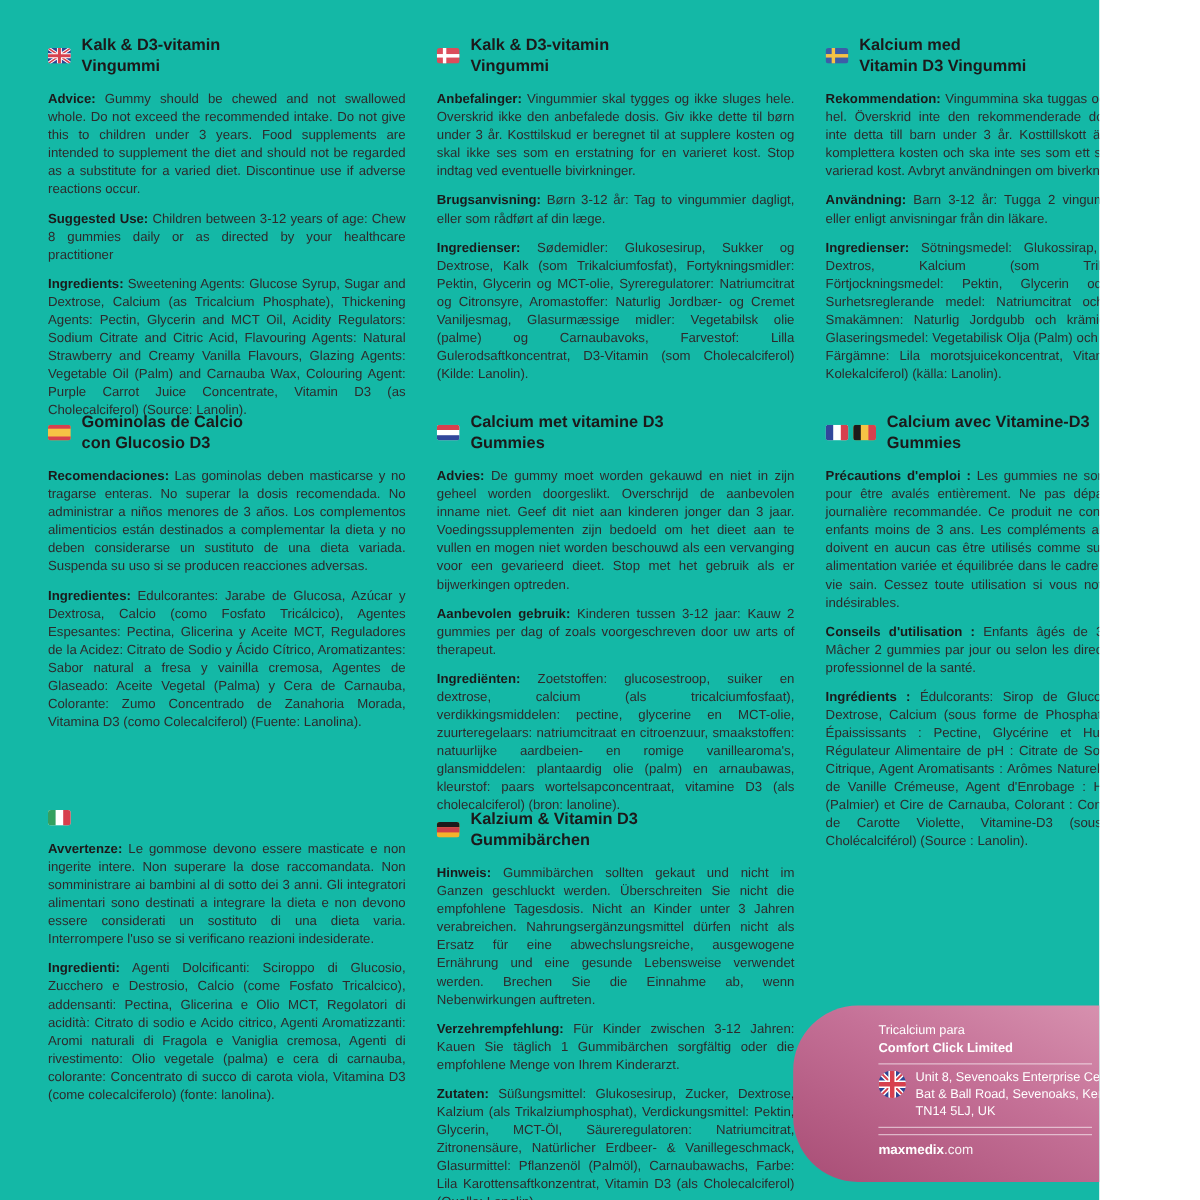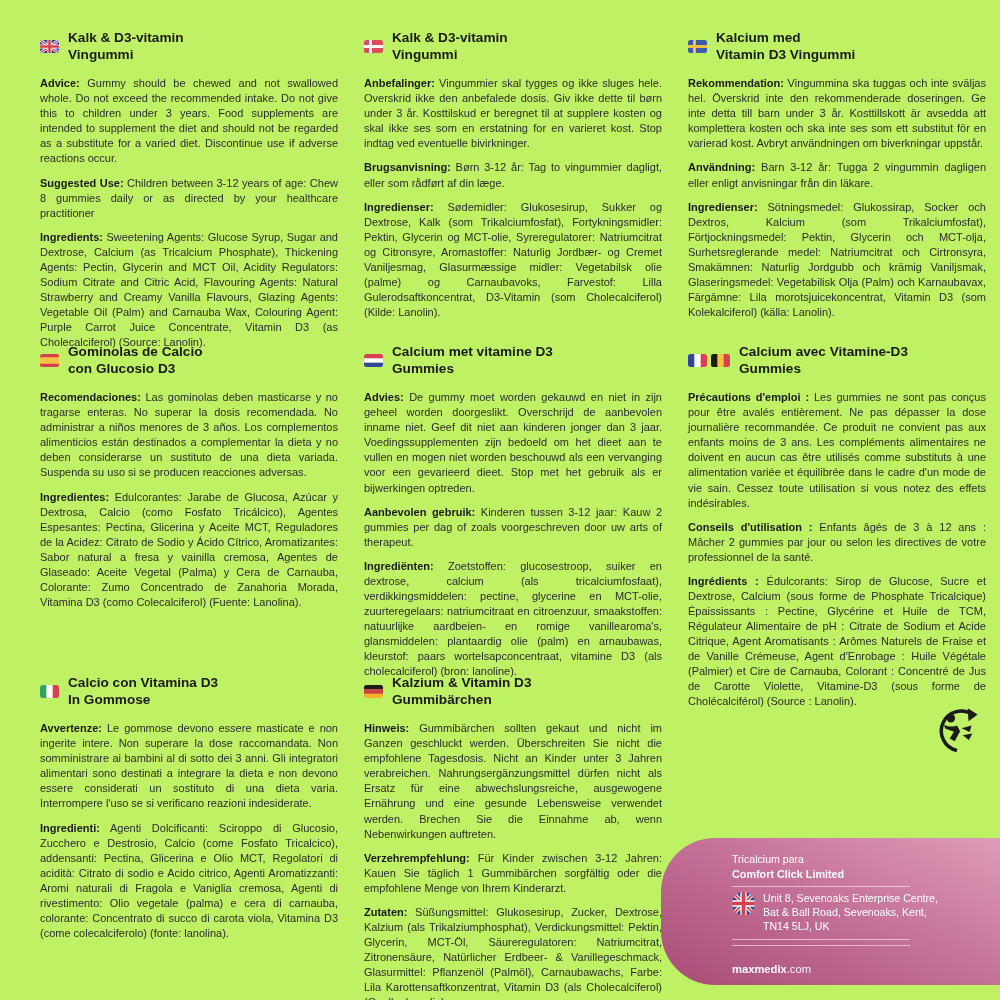--- a/index.html
+++ b/index.html
@@ -1,19 +1,19 @@
 <!DOCTYPE html>
 <html><head>
 <meta charset="utf-8">
 <style>
   html,body{margin:0;padding:0;}
   .page{
     position:relative;
-    width:1000px;height:1000px;
-    background:#bef264;
+    width:916px;height:1000px;
+    background:#14b8a6;
     font-family:"Liberation Sans",sans-serif;
     color:#2E2A2C;
     overflow:hidden;
   }
   .grid{
     display:grid;
     grid-template-columns:298px 298px 298px;
     grid-template-rows:314px 331px auto;
     column-gap:26px;
     padding:30px 18px 0 40px;
@@ -39,21 +39,21 @@
     color:#fff;
     padding:15px 22px 0 71px;
     font-size:10.6px;line-height:1.32;
   }
   .mfr .made-for{font-size:10.6px;}
   .mfr .company{font-weight:bold;font-size:10.8px;}
   .mfr-divider{border:none;border-top:1px solid rgba(255,255,255,.55);margin:5px 0;width:178px;}
   .addr-row{display:flex;align-items:flex-start;gap:8px;width:210px;}
   .addr-row svg{flex:0 0 auto;width:23px;height:23px;}
   .addr{font-size:10.6px;line-height:1.3;}
-  .website{margin-top:16px;font-size:11.2px;}
+  .website{margin-top:6px;font-size:11.2px;}
   .website b{font-weight:bold;}
   .website span{opacity:.9;}
 </style>
 </head>
 <body>
 
 <div class="page">
   <div class="grid">
 
     <div class="section">
@@ -188,24 +188,20 @@
 
     <div class="section">
       <div class="sec-head">
         <span class="flags">
           <svg class="flag" viewBox="0 0 60 40" preserveAspectRatio="none">
               <rect width="60" height="40" fill="#fff"></rect>
               <rect width="20" height="40" fill="#33A05F"></rect>
               <rect x="40" width="20" height="40" fill="#D7404E"></rect>
             </svg>
         </span>
-        <div class="title">
-          <div>Calcio con Vitamina D3</div>
-          <div>In Gommose</div>
-        </div>
       </div>
       <p class="para"><b>Avvertenze:</b> <span>Le gommose devono essere masticate e non ingerite intere. Non superare la dose raccomandata. Non somministrare ai bambini al di sotto dei 3 anni. Gli integratori alimentari sono destinati a integrare la dieta e non devono essere considerati un sostituto di una dieta varia. Interrompere l'uso se si verificano reazioni indesiderate.</span></p>
       <p class="para"><b>Ingredienti:</b> <span>Agenti Dolcificanti: Sciroppo di Glucosio, Zucchero e Destrosio, Calcio (come Fosfato Tricalcico), addensanti: Pectina, Glicerina e Olio MCT, Regolatori di acidità: Citrato di sodio e Acido citrico, Agenti Aromatizzanti: Aromi naturali di Fragola e Vaniglia cremosa, Agenti di rivestimento: Olio vegetale (palma) e cera di carnauba, colorante: Concentrato di succo di carota viola, Vitamina D3 (come colecalciferolo) (fonte: lanolina).</span></p>
     </div>
 
     <div class="section">
       <div class="sec-head">
         <span class="flags">
           <svg class="flag" viewBox="0 0 60 40" preserveAspectRatio="none">
               <rect width="60" height="40" fill="#F5B32B"></rect>

